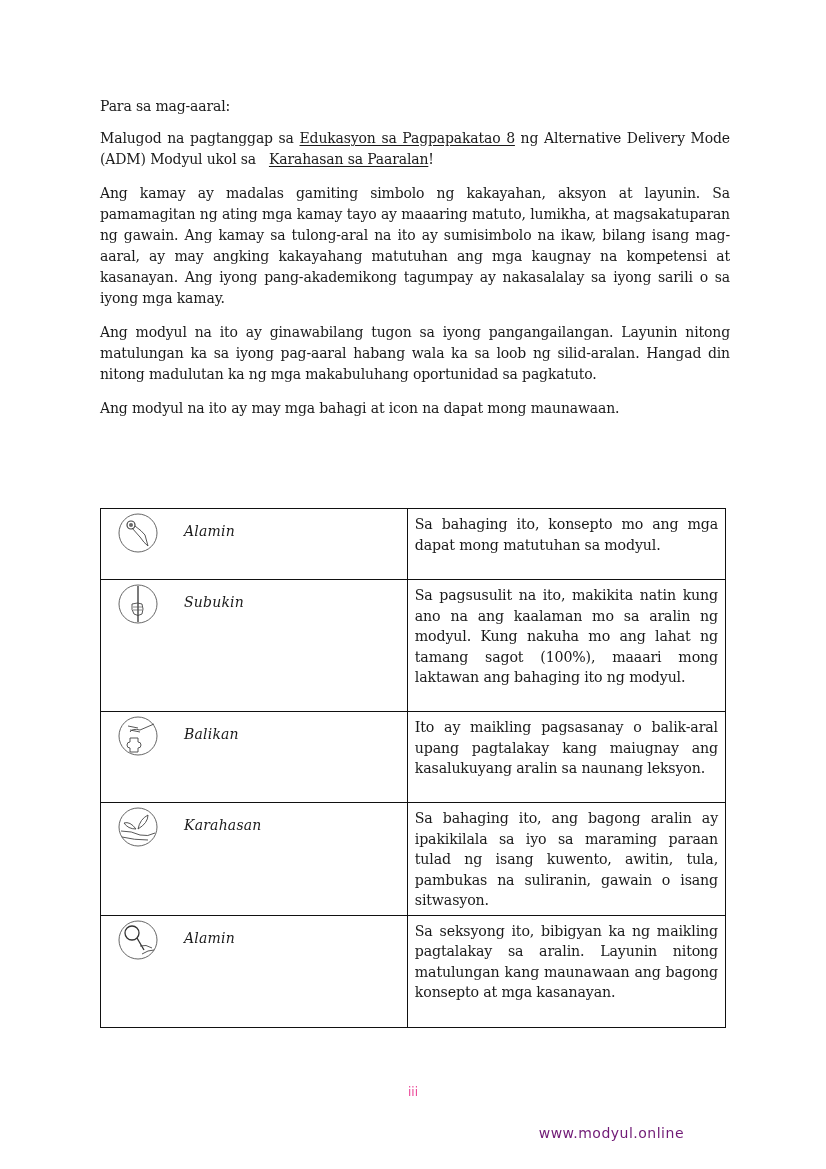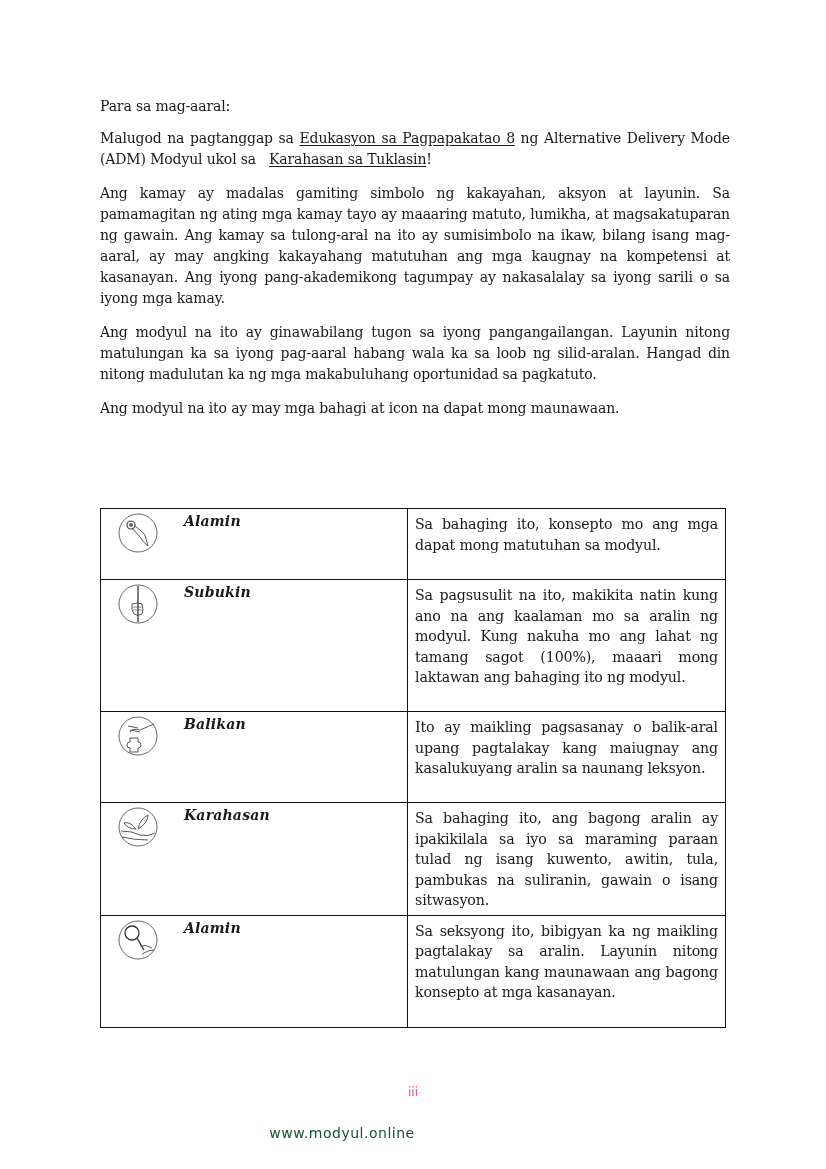--- a/index.html
+++ b/index.html
@@ -63,54 +63,55 @@
       align-items: flex-start;
       padding: 4px 0 0 17px;
     }
     .icon-circle {
       width: 40px;
       height: 40px;
       flex: 0 0 40px;
     }
     .part-title {
       font-family: "DejaVu Serif", "Liberation Serif", serif;
-      font-weight: bold;
+      font-weight: normal;
       font-style: italic;
       font-size: 14px;
       margin-left: 26px;
+      margin-top: 10px;
       letter-spacing: 0.2px;
     }
     .page-num {
       position: absolute;
       top: 1085px;
       left: 0;
       width: 826px;
       text-align: center;
       font-family: "DejaVu Sans", "Liberation Sans", sans-serif;
       font-size: 12px;
       color: #ec4899;
     }
     .watermark {
       position: absolute;
       top: 1125px;
       left: 0;
       width: 684px;
-      text-align: center;
+      text-align: right;
       font-family: "DejaVu Sans", "Liberation Sans", sans-serif;
       font-size: 14px;
-      color: #14532d;
+      color: #701a75;
       letter-spacing: 0.5px;
     }
   </style>
 </head>
 <body>
 
 <div class="page-content">
   <p class="para first">Para sa mag-aaral:</p>
-  <p class="para"><span>Malugod na pagtanggap sa </span><span class="u">Edukasyon sa Pagpapakatao 8</span><span style="white-space: pre-wrap;"> ng Alternative Delivery Mode (ADM) Modyul ukol sa   </span><span class="u">Karahasan sa Tuklasin</span><span>!</span></p>
+  <p class="para"><span>Malugod na pagtanggap sa </span><span class="u">Edukasyon sa Pagpapakatao 8</span><span style="white-space: pre-wrap;"> ng Alternative Delivery Mode (ADM) Modyul ukol sa   </span><span class="u">Karahasan sa Paaralan</span><span>!</span></p>
   <p class="para">Ang kamay ay madalas gamiting simbolo ng kakayahan, aksyon at layunin. Sa pamamagitan ng ating mga kamay tayo ay maaaring matuto, lumikha, at magsakatuparan ng gawain. Ang kamay sa tulong-aral na ito ay sumisimbolo na ikaw, bilang isang mag-aaral, ay may angking kakayahang matutuhan ang mga kaugnay na kompetensi at kasanayan. Ang iyong pang-akademikong tagumpay ay nakasalalay sa iyong sarili o sa iyong mga kamay.</p>
   <p class="para">Ang modyul na ito ay ginawabilang tugon sa iyong pangangailangan. Layunin nitong matulungan ka sa iyong pag-aaral habang wala ka sa loob ng silid-aralan. Hangad din nitong madulutan ka ng mga makabuluhang oportunidad sa pagkatuto.</p>
   <p class="para">Ang modyul na ito ay may mga bahagi at icon na dapat mong maunawaan.</p>
 </div>
 
 <table class="parts">
   <tbody>
 
     <tr style="height:71px;">
       <td class="left">

